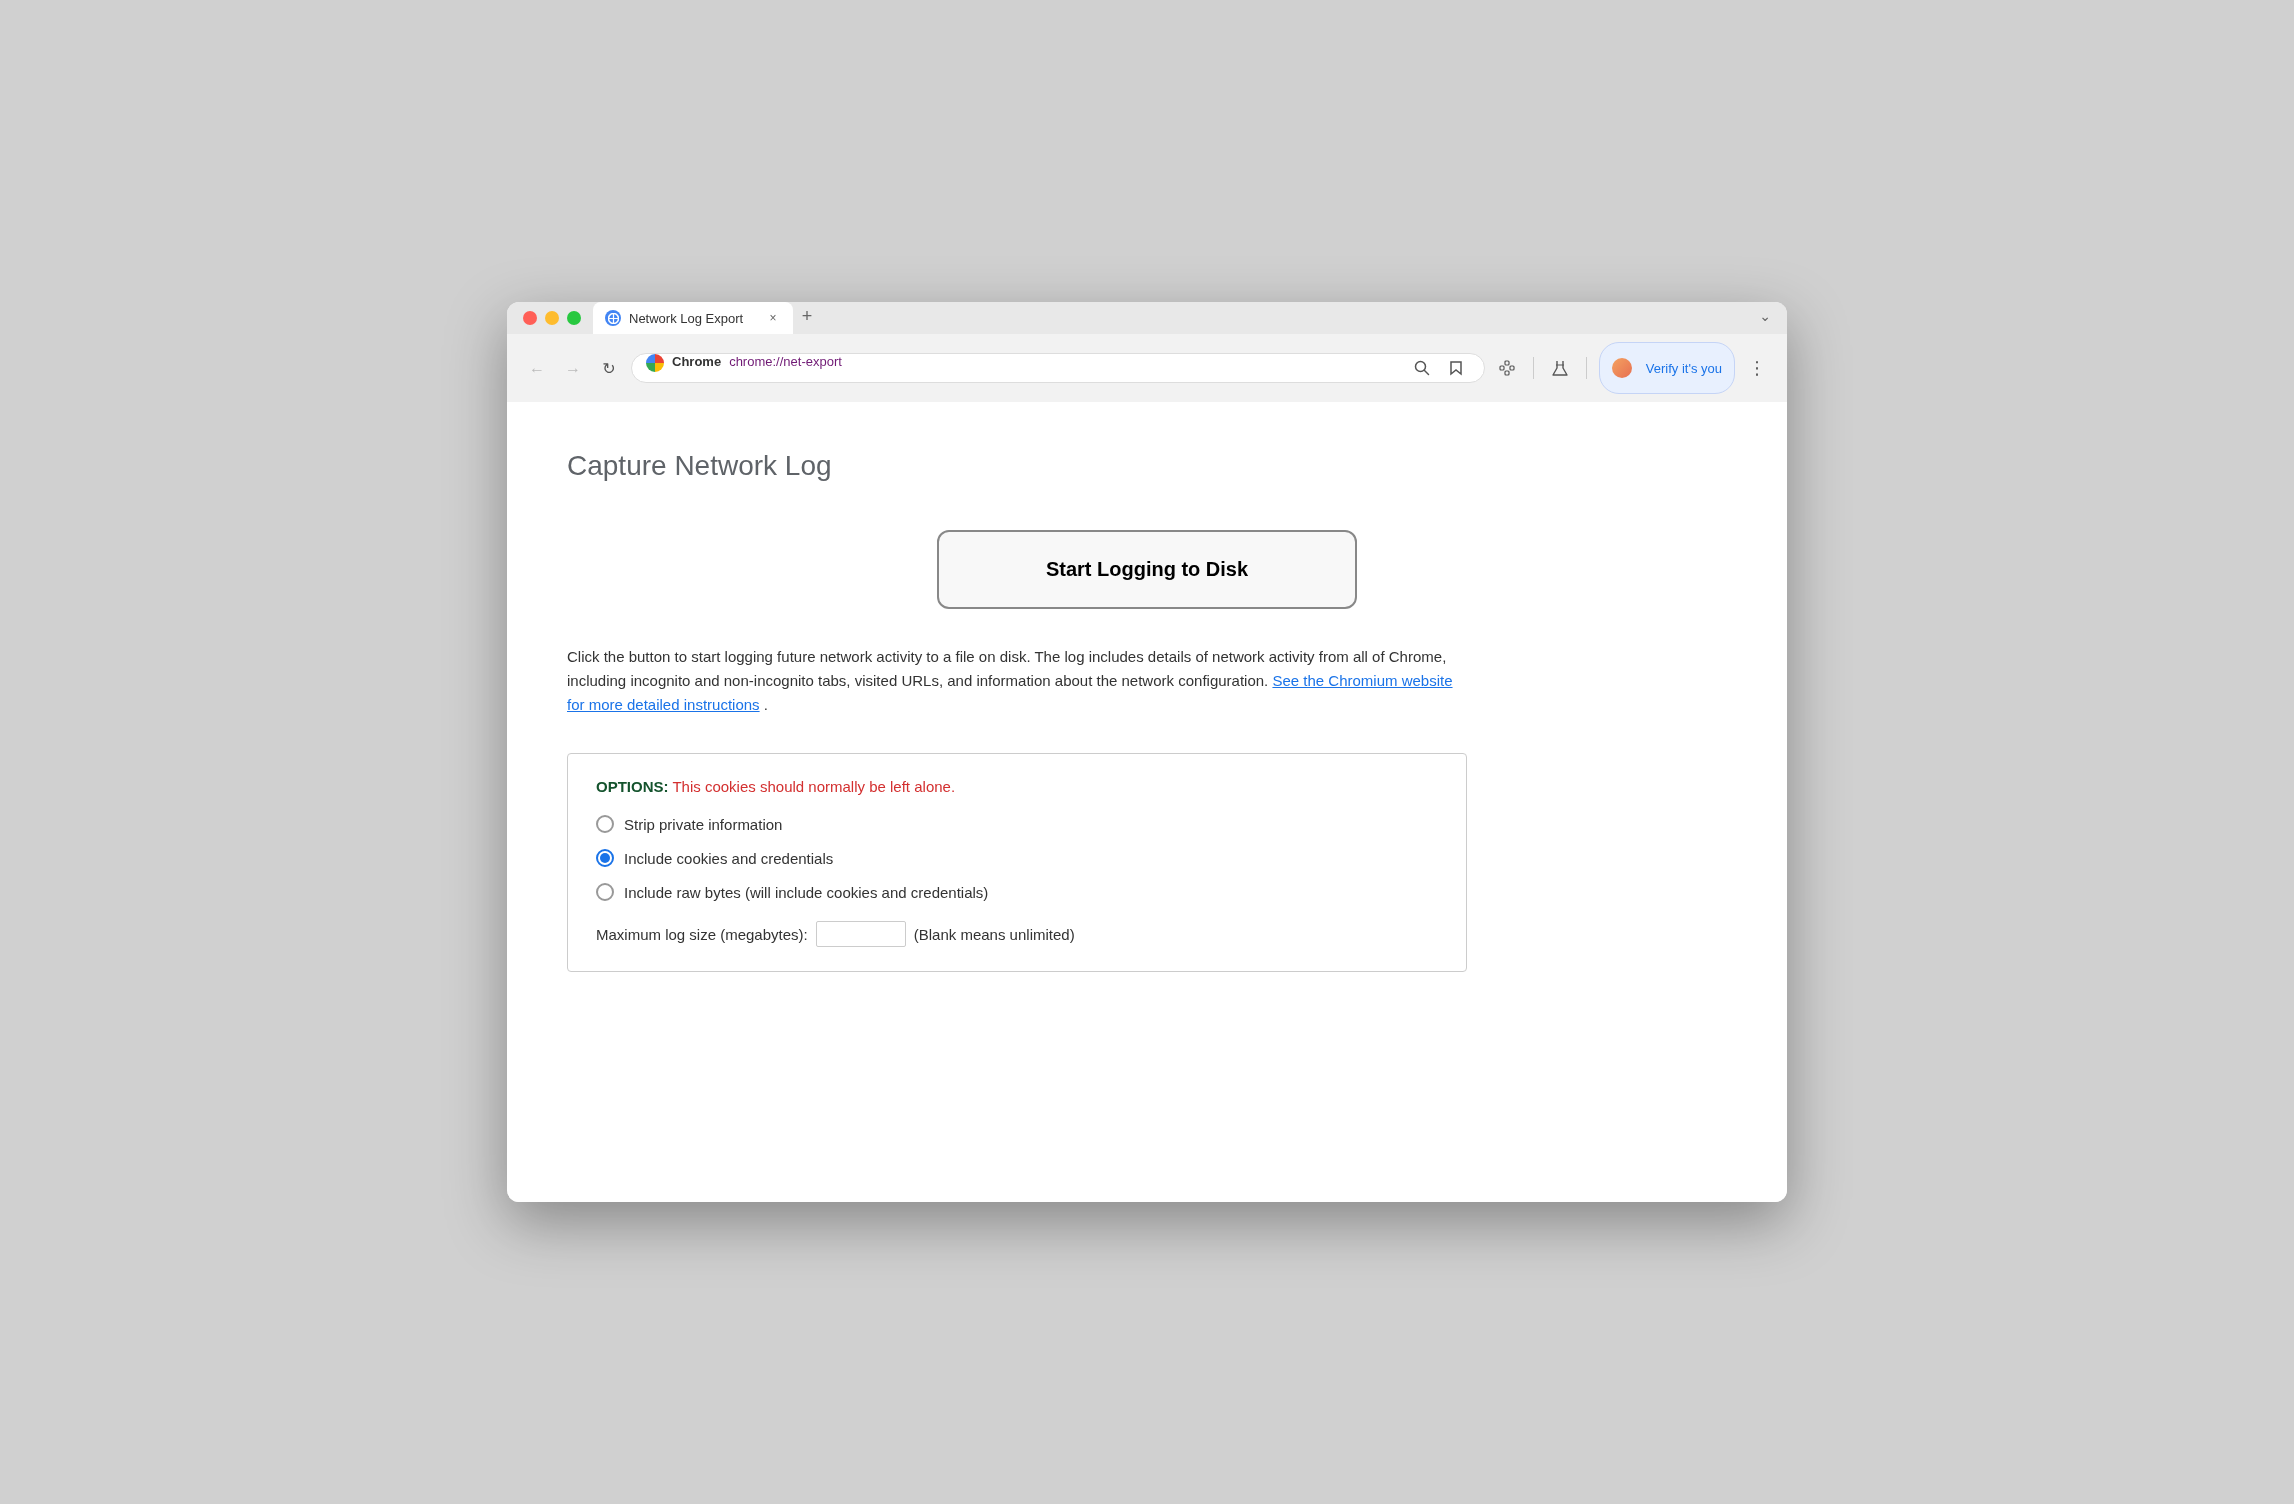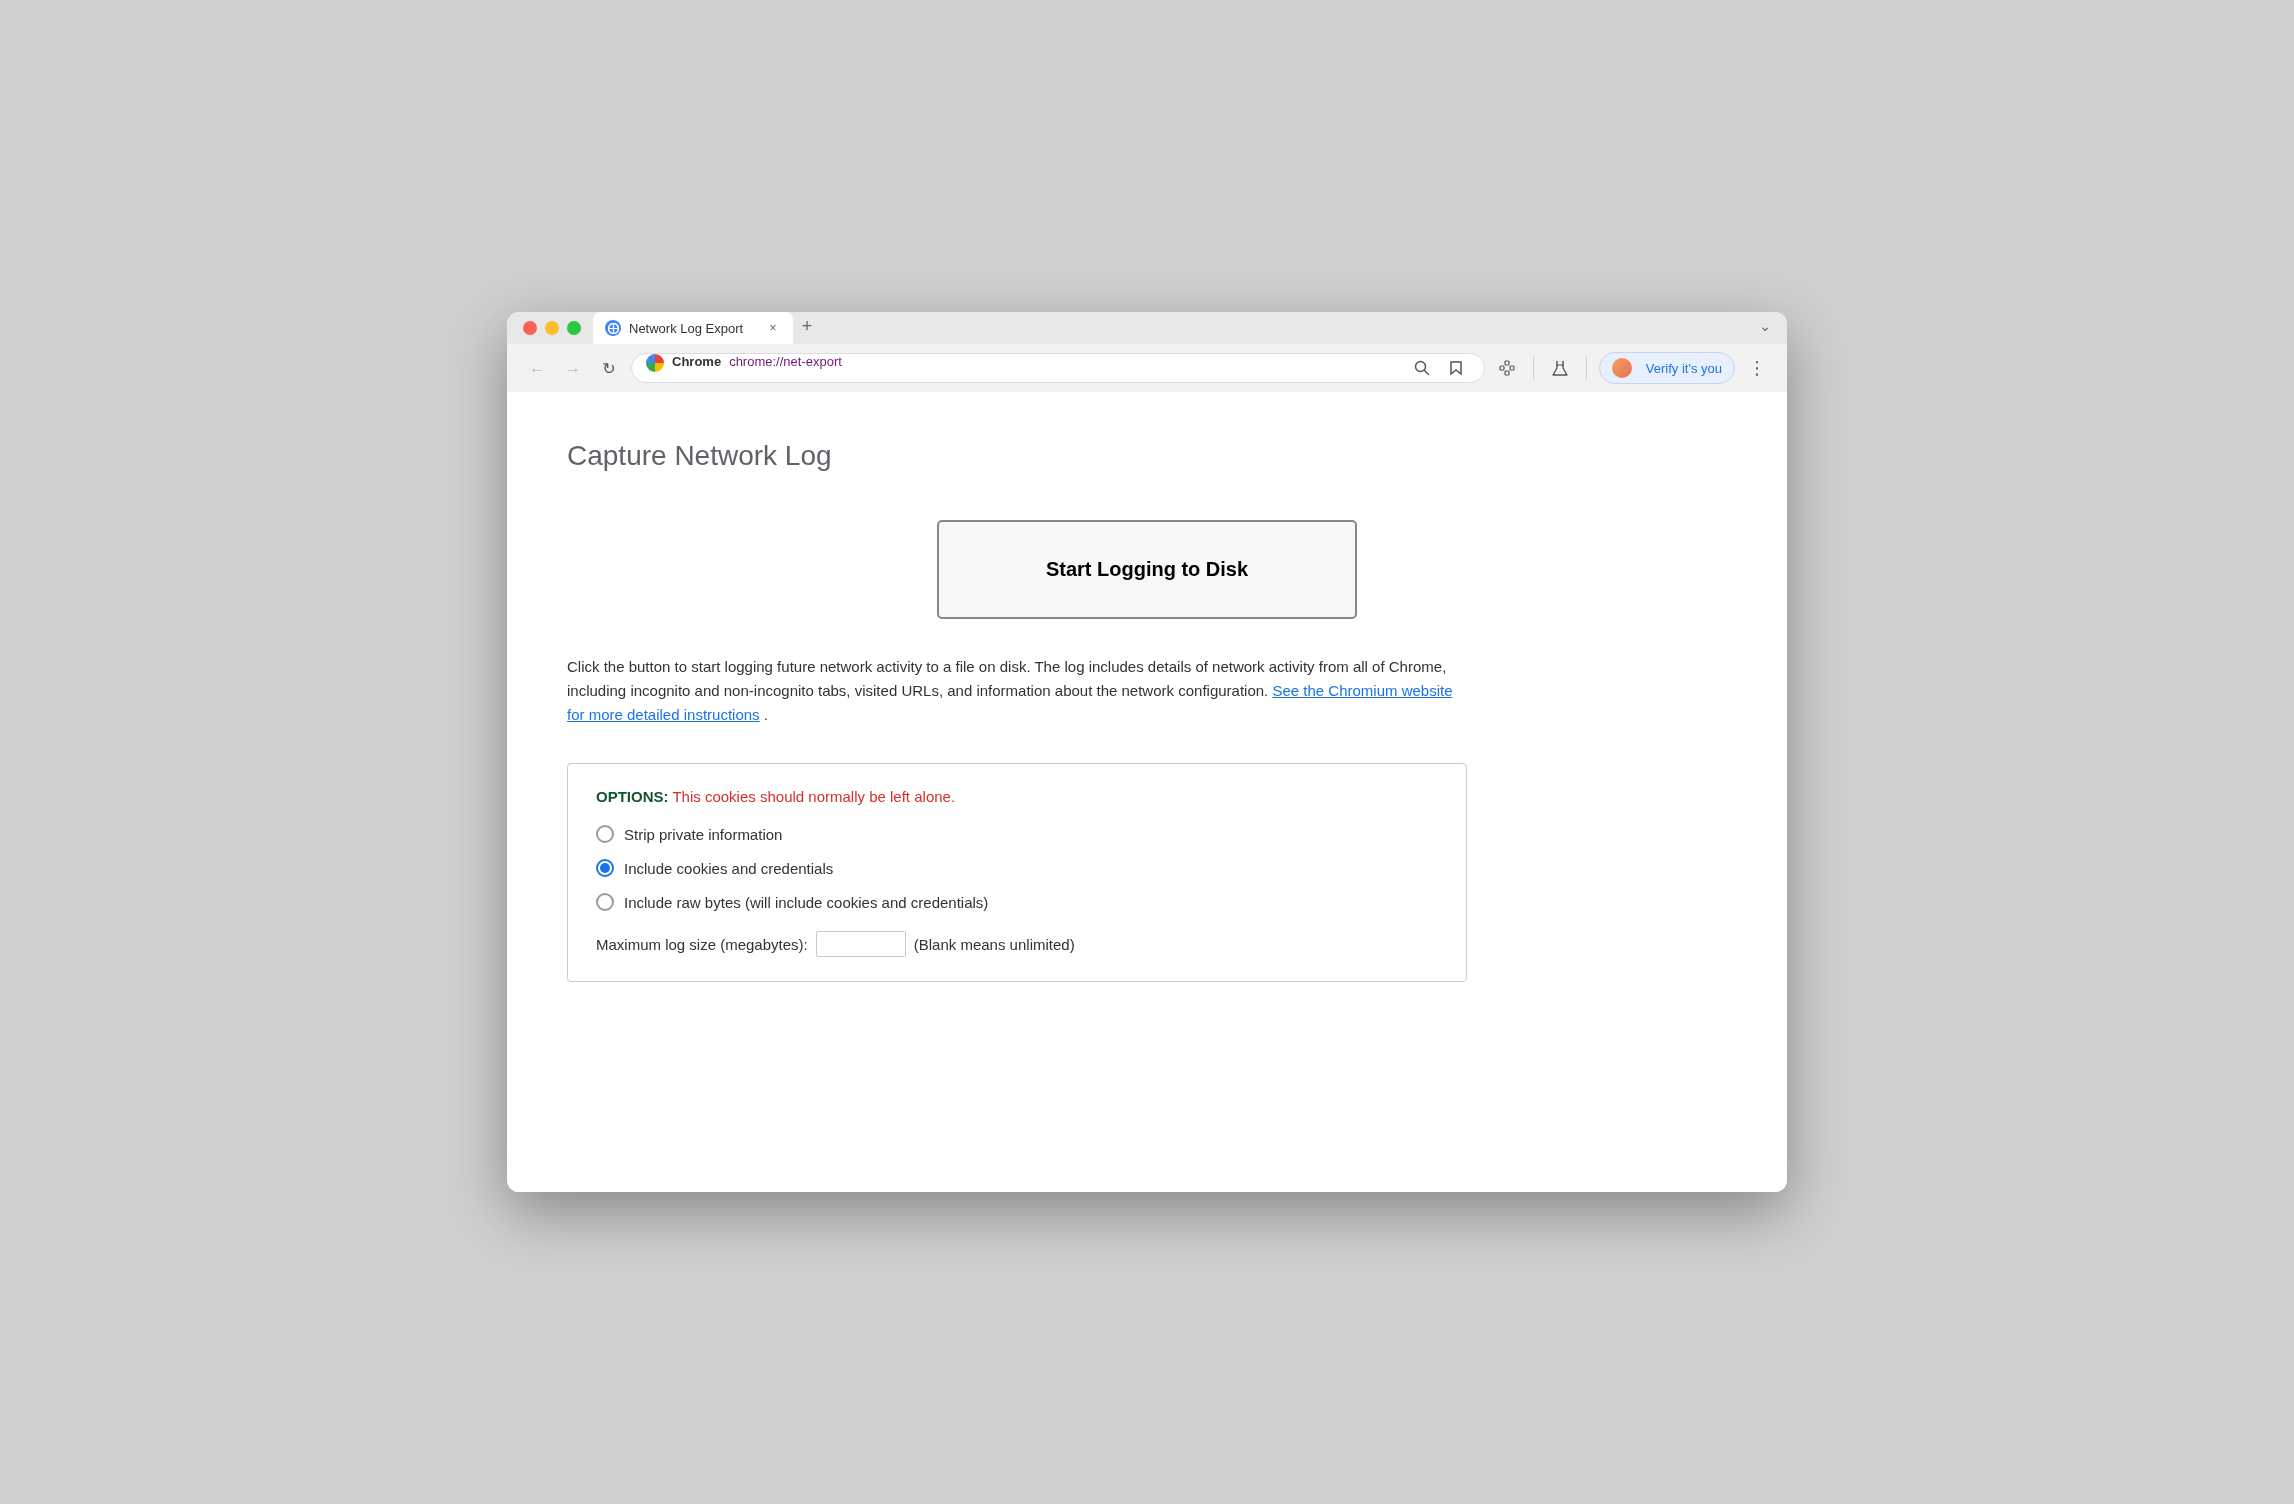--- a/index.html
+++ b/index.html
@@ -208,21 +208,21 @@
       margin: 0 4px;
     }
 
     .verify-btn {
       display: flex;
       align-items: center;
       gap: 14px;
       background: #e8f0fe;
       border: 1px solid #c5d4f6;
       border-radius: 20px;
-      padding: 5px 12px;
+      padding: 15px 12px;
       cursor: pointer;
       font-size: 13px;
       color: #1a73e8;
       font-weight: 500;
     }
 
     .verify-avatar {
       width: 20px;
       height: 20px;
       border-radius: 50%;
@@ -253,27 +253,27 @@
       font-size: 28px;
       font-weight: 400;
       color: #5f6368;
       margin-bottom: 48px;
     }
 
     .start-btn {
       display: block;
       margin: 0 auto;
       width: 420px;
-      padding: 36px 40px;
+      padding: 26px 40px;
       font-size: 20px;
       font-weight: 700;
       color: #000;
       background: #f8f8f8;
       border: 2px solid #888;
-      border-radius: 5px;
+      border-radius: 12px;
       cursor: pointer;
       text-align: center;
     }
 
     .description {
       margin-top: 36px;
       font-size: 15px;
       line-height: 1.6;
       color: #333;
       max-width: 900px;

